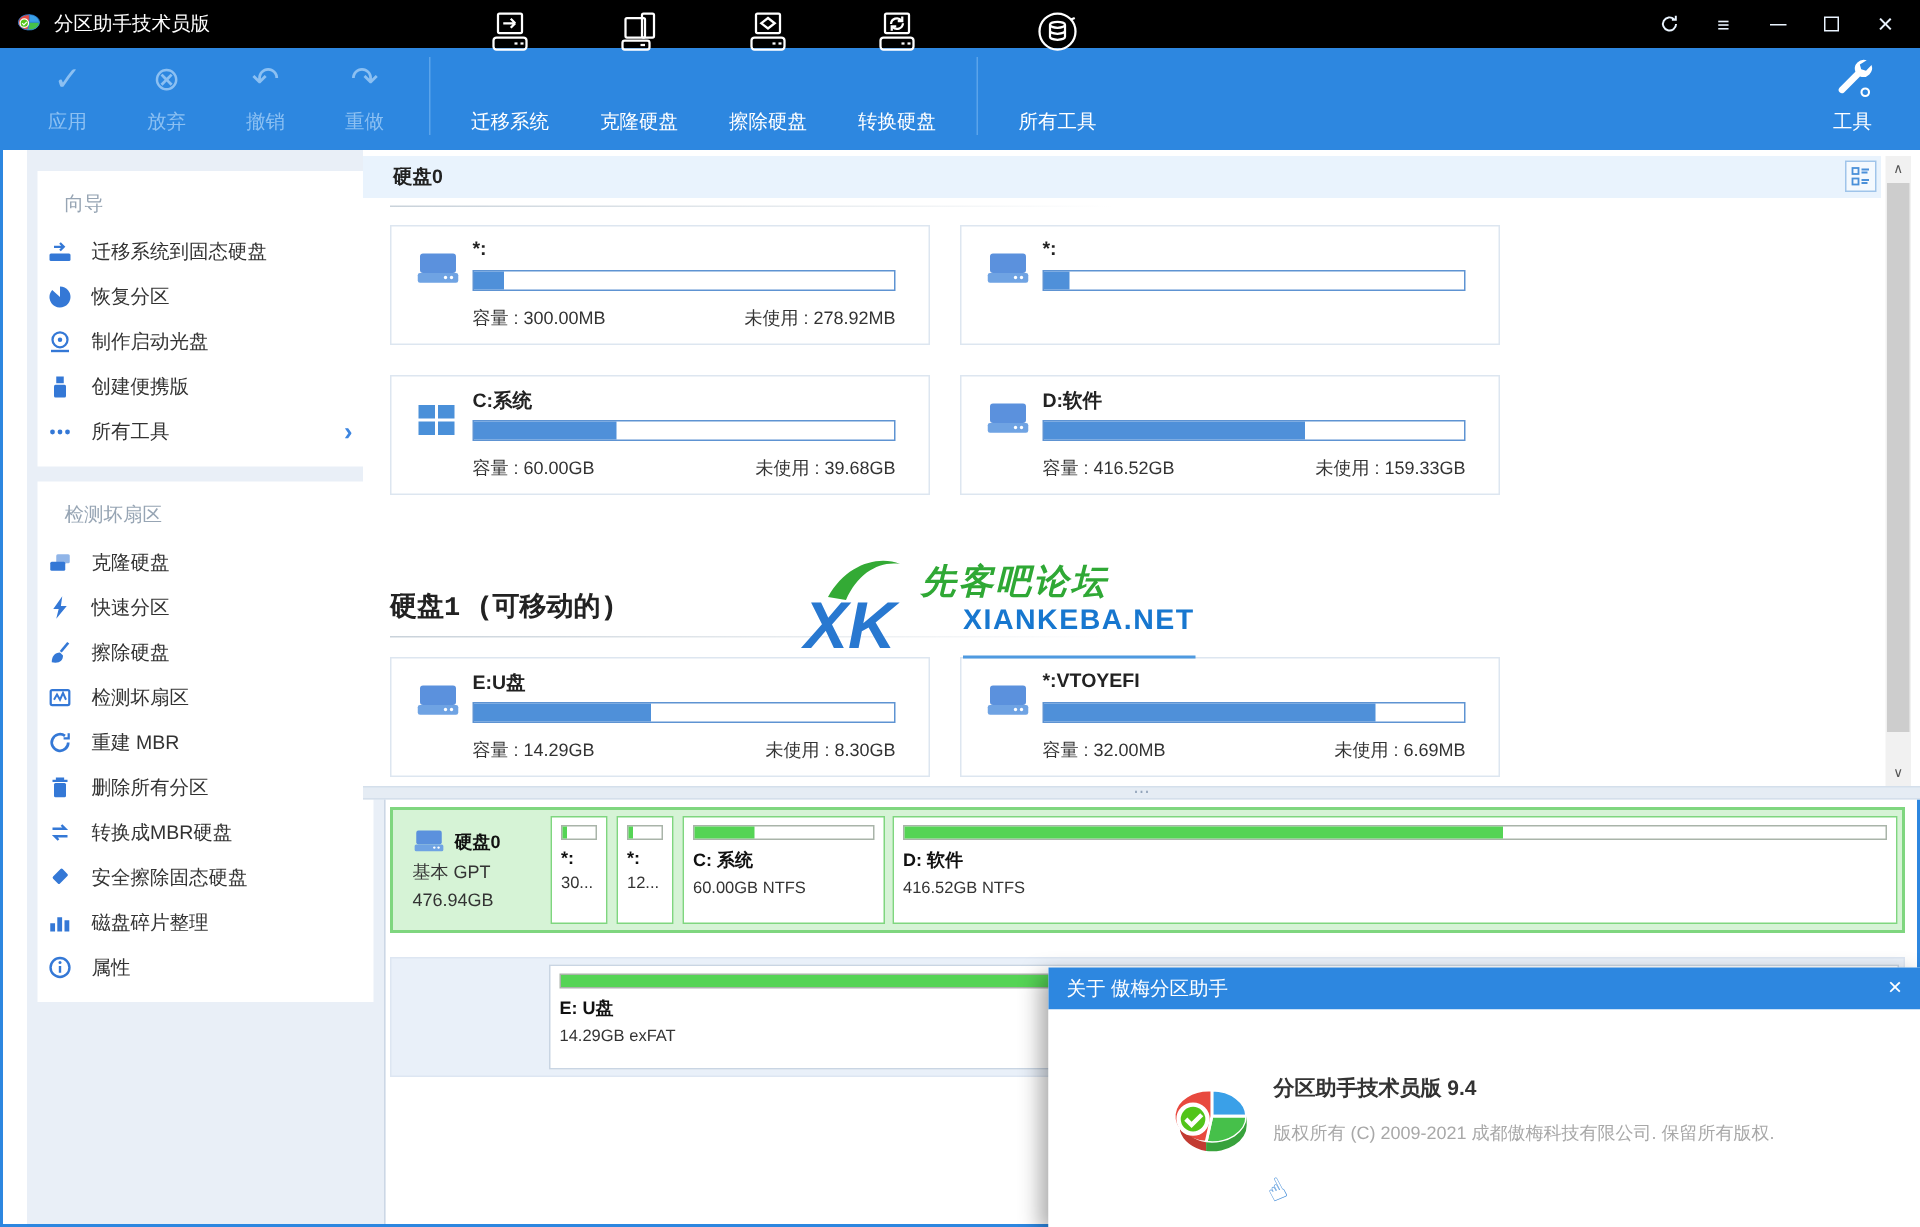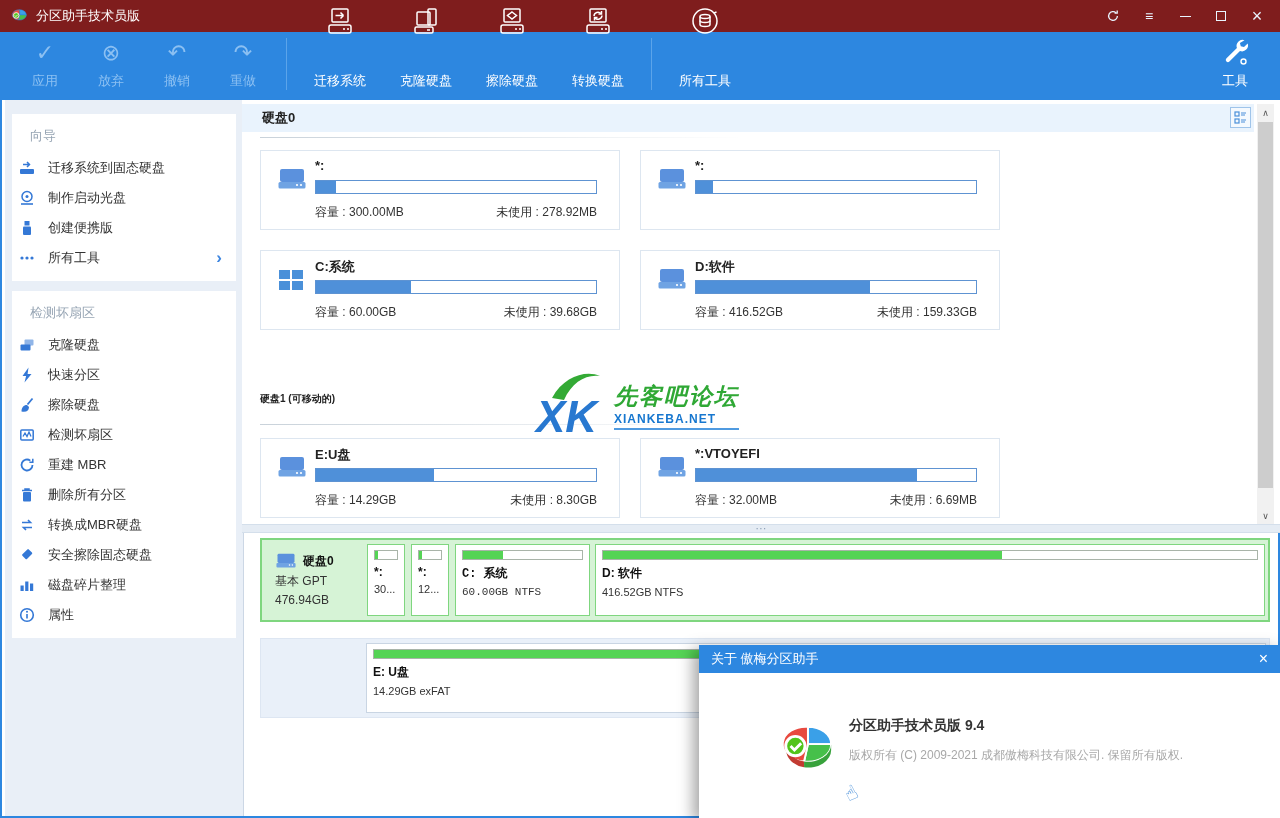--- a/index.html
+++ b/index.html
@@ -2,21 +2,21 @@
 <html><head>
 <meta charset="utf-8">
 <style>
   * { margin:0; padding:0; box-sizing:border-box; }
   html,body { width:1280px; height:818px; overflow:hidden; }
   body { font-family:"Liberation Sans","DejaVu Sans",sans-serif; font-size:13px; color:#333; }
   .window { position:relative; width:1280px; height:818px; background:#fff;
             border-left:2px solid #2d87e0; border-right:2px solid #2d87e0; border-bottom:2px solid #2d87e0; }
 
   
-  .titlebar { position:absolute; left:-2px; top:0; width:1280px; height:32px; background:#7f1d1d;
+  .titlebar { position:absolute; left:-2px; top:0; width:1280px; height:32px; background:#000000;
               display:flex; align-items:center; padding:0 10px; color:#fff; }
   .titlebar .app-title { margin-left:8px; font-size:13px; }
   .win-controls { margin-left:auto; display:flex; align-items:center; gap:10px; }
   .win-btn { width:26px; height:22px; display:flex; align-items:center; justify-content:center;
              color:#eaf4ff; font-size:14px; cursor:default; }
   .glyph-min { width:11px; height:0; border-top:1.6px solid #eaf4ff; display:inline-block; }
   .glyph-max { width:10px; height:10px; border:1.6px solid #eaf4ff; display:inline-block; }
 
   
   .toolbar { position:absolute; left:-2px; top:32px; width:1280px; height:68px; background:#2d87e0;
@@ -25,33 +25,33 @@
           justify-content:flex-end; gap:4px; color:#fff; padding-bottom:6px; }
   .tbtn .tico { height:36px; display:flex; align-items:flex-end; justify-content:center; }
   .tbtn.disabled { color:#8cc0f2; }
   .tbtn.disabled .tico { color:#8cc0f2; }
   .tbtn .glyph { font-size:22px; line-height:30px; }
   .tsep { width:1px; height:52px; background:#5ba4ea; margin:4px 10px 0 10px; }
   .tbtn.wide { width:86px;gap:34px; }
   .toolbar .spacer { flex:1; }
 
   
-  .sidebar { position:absolute; left:3px; top:100px; width:239px; height:716px;
+  .sidebar { position:absolute; left:16px; top:100px; width:239px; height:716px;
              background:#e9eff7; border-right:1px solid #ccd7e5; padding-top:14px; }
   .side-panel { background:#fff; margin:0 7px 10px 7px; padding:4px 0 8px 0; }
   .side-title { color:#97a5b4; font-size:13px; padding:9px 18px 8px 18px; }
   .side-item { display:flex; align-items:center; height:30px; padding:0 14px 0 6px; color:#333; cursor:default; }
   .side-item .sico { width:17px; height:17px; margin-right:13px; display:flex; align-items:center; justify-content:center; }
   .side-item .chev { margin-left:auto; color:#3e86e0; font-size:17px; font-weight:bold; }
 
   
   .main-top { position:absolute; left:240px; top:100px; width:1038px; height:424px; background:#fff; }
   .sec-strip { position:absolute; left:0; top:4px; right:26px; height:28px; background:#e9f3fd;
                display:flex; align-items:center; padding-left:20px; font-weight:bold; color:#222; font-size:13px; }
-  .sec-title2 { position:absolute; left:18px; top:292px; font-weight:bold; color:#222; font-size:10px; }
+  .sec-title2 { position:absolute; left:18px; top:292px; font-weight:bold; color:#222; font-size:18px;font-family:Liberation Mono, monospace; }
   .hdiv { position:absolute; height:1px; background:linear-gradient(to right,#c9d2da,rgba(201,210,218,0)); }
   .card { position:absolute; width:360px; height:80px; background:#fff; border:1px solid #dde6f0; cursor:default; }
   .card-icon { position:absolute; left:16px; top:16px; }
   .card-name { position:absolute; left:54px; top:7px; font-weight:bold; font-size:13px; color:#222; }
   .card-bar { position:absolute; left:54px; top:29px; right:22px; height:14px; border:1px solid #5e93d2; background:#fff; }
   .card-bar .fill { height:100%; background:#4f90d9; }
   .card-info { position:absolute; left:54px; right:22px; top:53px; display:flex; justify-content:space-between;
                font-size:12px; color:#333; }
 
   
@@ -59,21 +59,21 @@
                  background:#f4f9fe; display:flex; align-items:center; justify-content:center; }
   .scrollbar { position:absolute; top:4px; right:6px; width:17px; height:420px; background:#f1f1f1; }
   .scroll-arrow { position:absolute; left:0; width:17px; height:17px; color:#555; font-size:9px;
                   display:flex; align-items:center; justify-content:center; }
   .scroll-thumb { position:absolute; left:1px; top:18px; width:15px; height:366px; background:#cdcdcd; }
 
   
   .watermark { position:absolute; left:532px; top:370px; z-index:8; display:flex; align-items:center; pointer-events:none; }
   .wm-text { margin-left:4px; }
   .wm-cn { color:#2fa835; font-size:23px; font-weight:bold; font-style:italic; letter-spacing:2px; }
-  .wm-en { color:#1777cf; font-size:12px; font-weight:bold; letter-spacing:1px; border-bottom:2px solid #4f9ae0; padding-bottom:2px; }
+  .wm-en { color:#1777cf; font-size:19px; font-weight:bold; letter-spacing:1px; border-bottom:2px solid #4f9ae0; padding-bottom:12px;margin-left:28px; }
 
   
   .splitter { position:absolute; left:240px; top:524px; width:1038px; height:9px; background:#e5ecf4;
               border-top:1px solid #d4dfeb; border-bottom:1px solid #d4dfeb; text-align:center;
               color:#90a2b8; font-size:11px; line-height:7px; }
 
   
   .drow { position:absolute; left:258px; width:1010px; }
   .drow0 { top:538px; height:84px; background:#d6f3d6; border:2px solid #7fd67f; }
   .drow1 { top:638px; height:80px; background:#e9f0f9; border:1px solid #dde6f2; }
@@ -235,20 +235,28 @@
           <svg width="16" height="16" viewBox="0 0 16 16" fill="#3478d6">
             <rect x="1" y="9" width="14" height="5" rx="1"></rect>
             <path d="M4 4.5h6M8 2L10.5 4.5 8 7" fill="none" stroke="#3478d6" stroke-width="1.5"></path>
           </svg>
         </span>
         <span>迁移系统到固态硬盘</span>
       </div>
       <div class="side-item">
         <span class="sico">
           <svg width="16" height="16" viewBox="0 0 16 16" fill="#3478d6">
+            <path d="M8 1a7 7 0 1 1-5.2 2.3L8 8z"></path>
+          </svg>
+        </span>
+        <span>恢复分区</span>
+      </div>
+      <div class="side-item">
+        <span class="sico">
+          <svg width="16" height="16" viewBox="0 0 16 16" fill="#3478d6">
             <circle cx="8" cy="6.5" r="5" fill="none" stroke="#3478d6" stroke-width="1.5"></circle>
             <circle cx="8" cy="6.5" r="1.5"></circle>
             <path d="M2 14h12" stroke="#3478d6" stroke-width="1.6"></path>
           </svg>
         </span>
         <span>制作启动光盘</span>
       </div>
       <div class="side-item">
         <span class="sico">
           <svg width="16" height="16" viewBox="0 0 16 16" fill="#3478d6">
@@ -535,21 +543,21 @@
         <div class="plabel">*:</div>
         <div class="pline2">30...</div>
       </div>
       <div class="pblock" style="left:45px; width:38px;">
         <div class="pbar">
             <div class="fill" style="width: 15%;"></div>
           </div>
         <div class="plabel">*:</div>
         <div class="pline2">12...</div>
       </div>
-      <div class="pblock" style="left:89px; width:135px;font-family:Liberation Mono, monospace;">
+      <div class="pblock" style="left:89px; width:135px;">
         <div class="pbar">
             <div class="fill" style="width: 34%;"></div>
           </div>
         <div class="plabel">C: 系统</div>
         <div class="pline2">60.00GB NTFS</div>
       </div>
       <div class="pblock" style="left:229px; right:0;">
         <div class="pbar">
             <div class="fill" style="width: 61%;"></div>
           </div>

